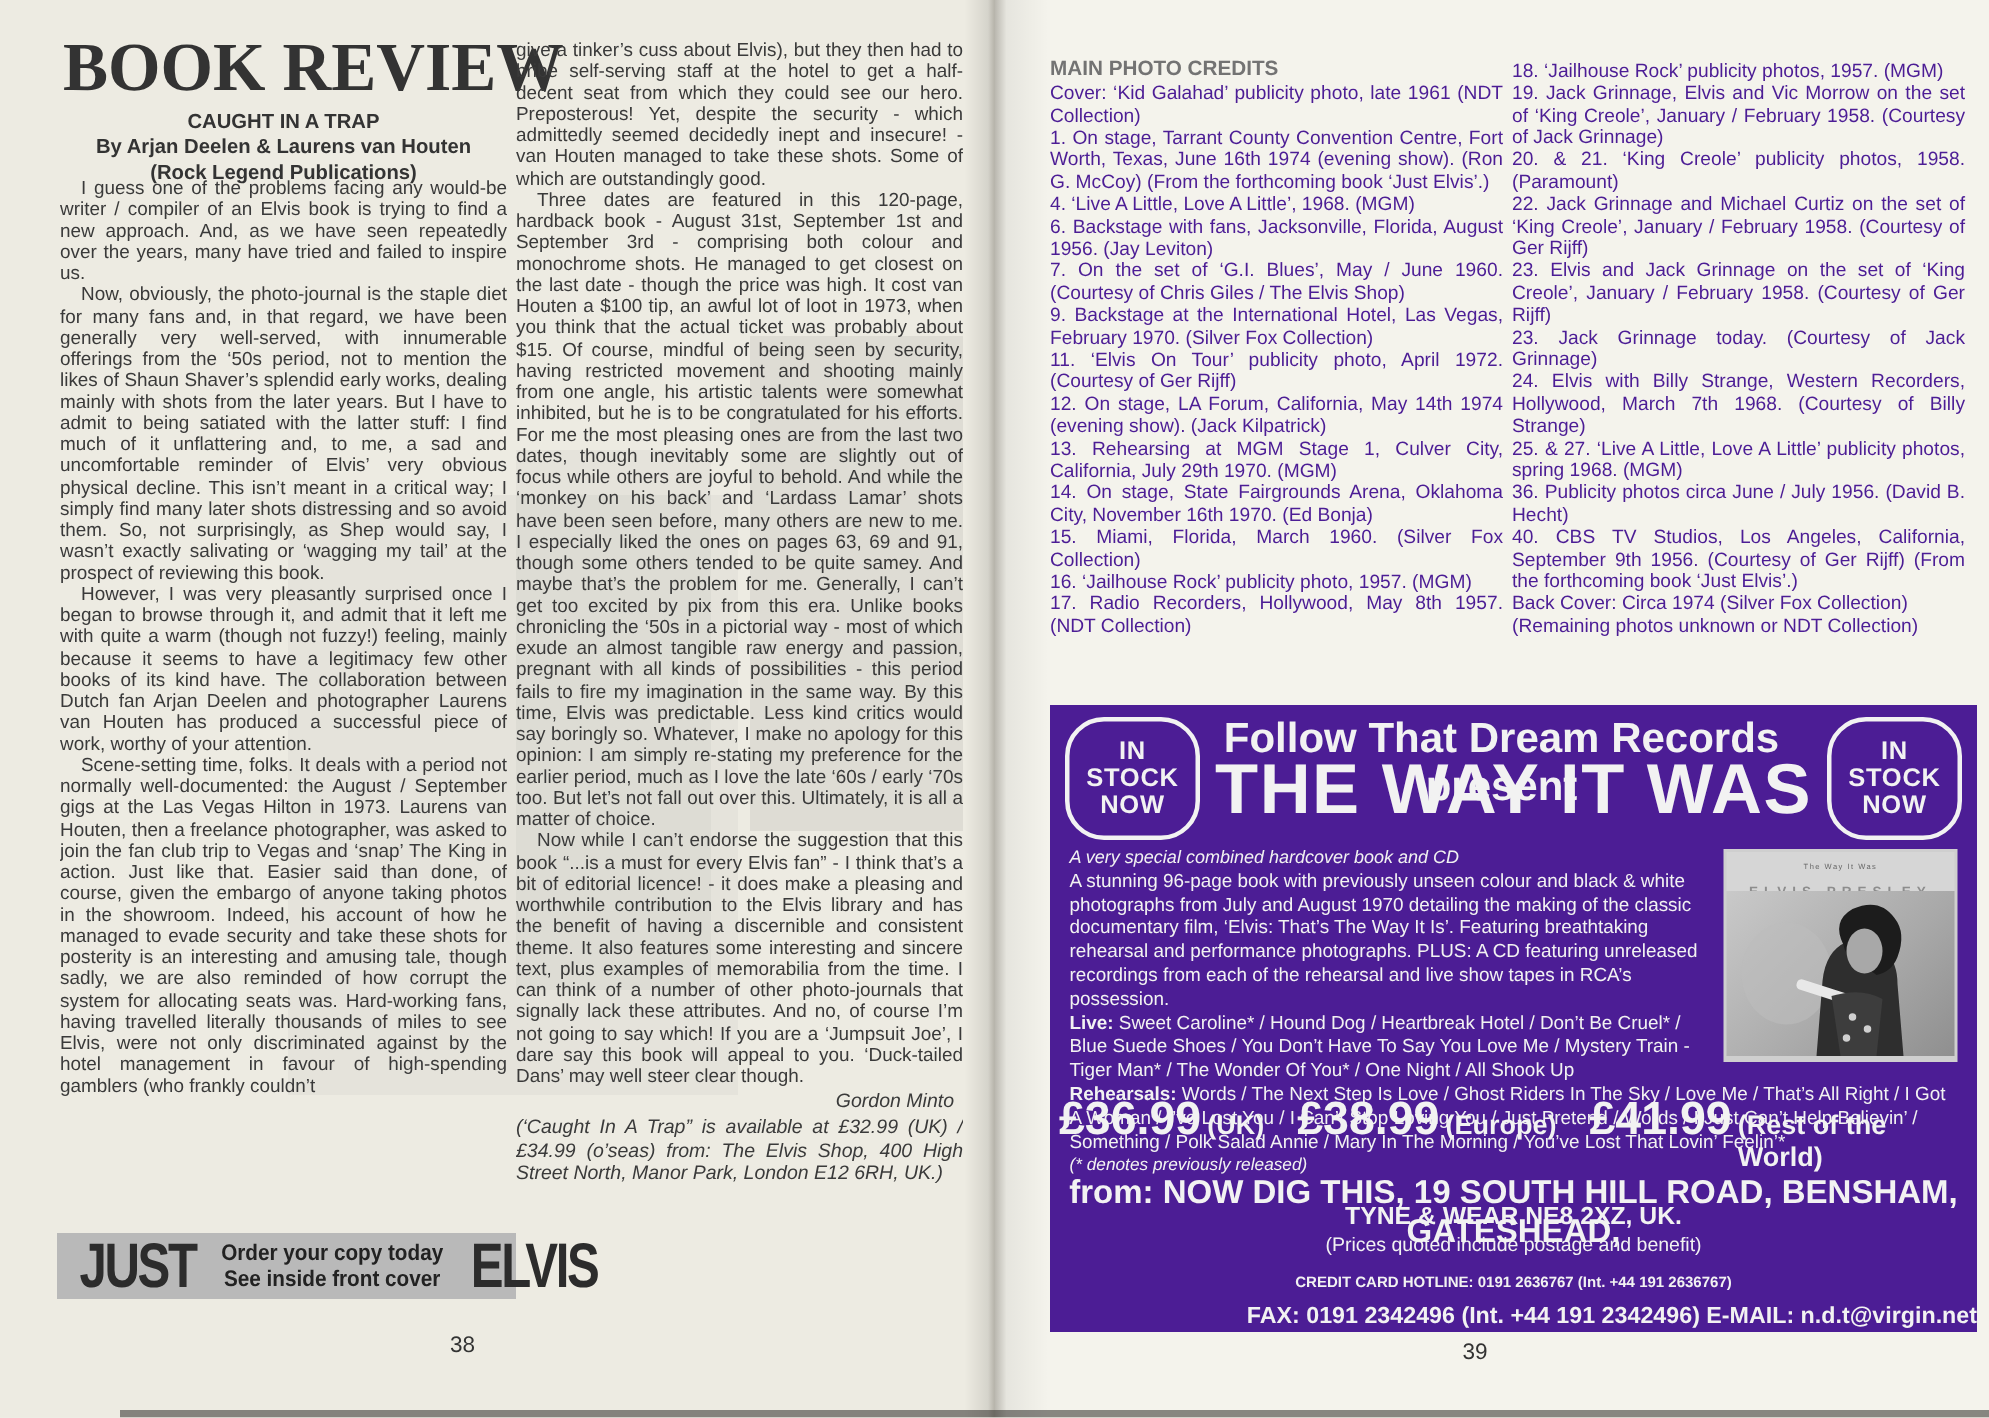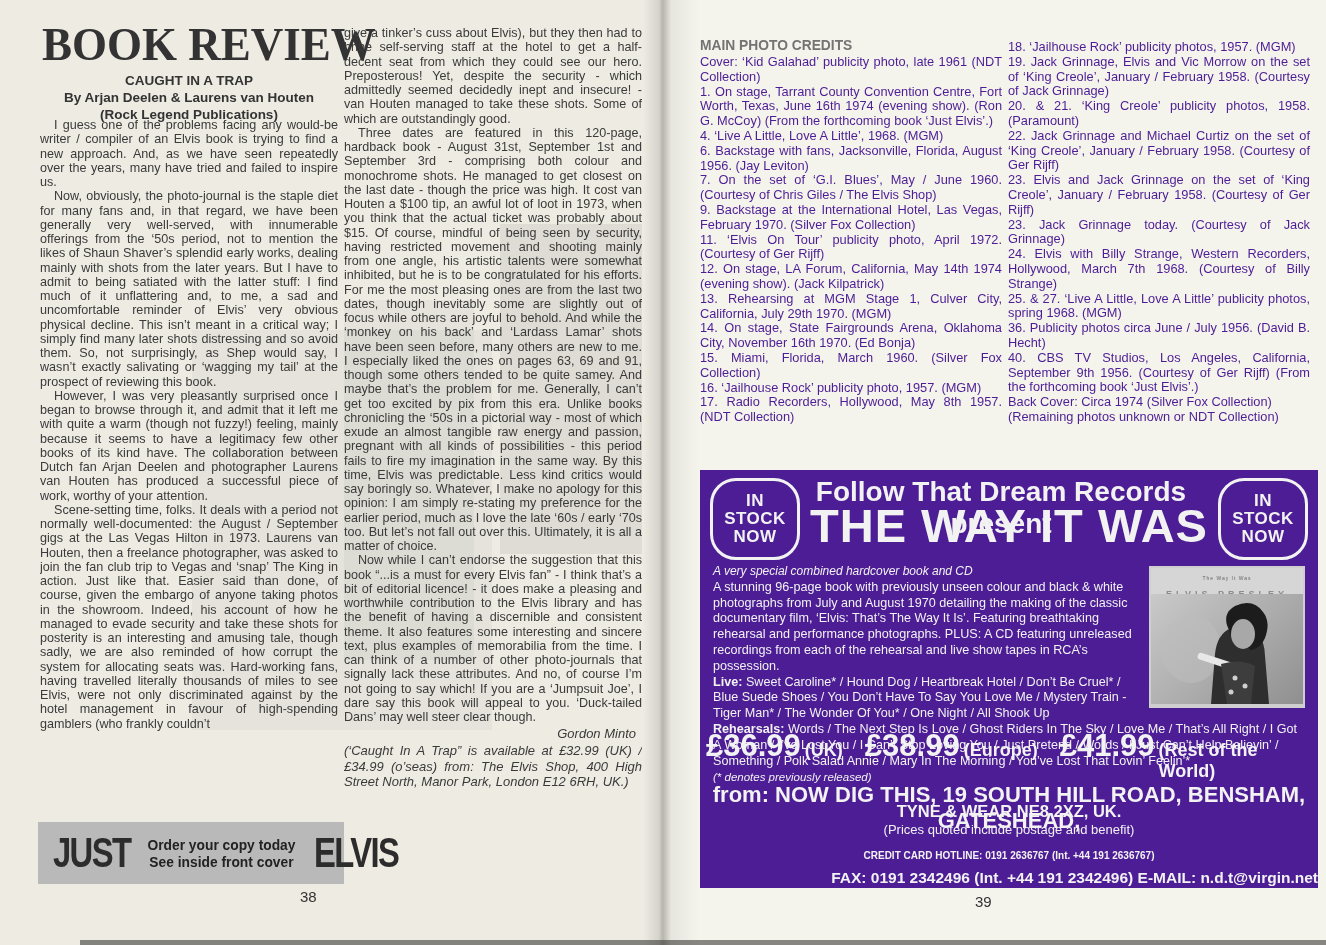--- a/index.html
+++ b/index.html
@@ -26,21 +26,21 @@
     letter-spacing:0px;color:#333;transform:scaleY(1.02);white-space:nowrap;}
   .review-heading{position:absolute;left:36px;top:72px;width:306px;text-align:center;
     font-weight:700;font-size:13.5px;line-height:17px;color:#333;}
   .colL1{position:absolute;left:40px;top:118px;width:298px;height:700px;overflow:hidden;}
   .colL2{position:absolute;left:344px;top:26px;width:298px;height:890px;overflow:hidden;}
   .body-text p{margin:0;text-align:justify;font-size:12.6px;line-height:14.25px;text-indent:14px;}
   .body-text p.no-indent{text-indent:0;}
   .byline{font-style:italic;text-align:right;font-size:13px;line-height:15px;margin-top:2px;padding-right:6px;}
   .footnote{font-style:italic;text-align:justify;font-size:13px;line-height:15.5px;margin-top:2px;}
 
-  .just-elvis-banner{position:absolute;left:38px;top:822px;width:306px;height:62px;
+  .just-elvis-banner{position:absolute;left:38px;top:822px;width:306px;height:44px;
     background:#b9b9b9;display:flex;align-items:center;justify-content:space-between;padding:0 4px;box-sizing:border-box;}
   .banner-big{font-weight:700;font-size:42px;letter-spacing:-2px;transform:scaleX(0.78);color:#2c2c2c;white-space:nowrap;}
   .banner-center{font-weight:700;font-size:15px;line-height:17px;color:#222;transform:scaleX(0.92);white-space:nowrap;text-align:center;}
   .pageno{position:absolute;font-size:15px;color:#333;}
   .pageno-38{left:300px;top:888px;}
   .pageno-39{left:975px;top:893px;}
 
   
   .colR1{position:absolute;left:700px;top:38px;width:302px;}
   .colR2{position:absolute;left:1008px;top:40px;width:302px;}

